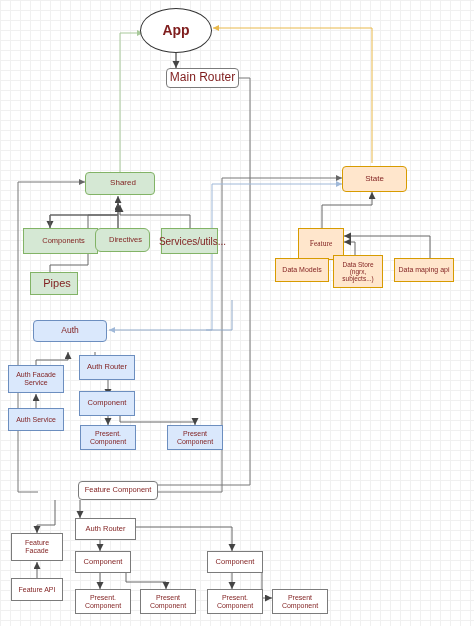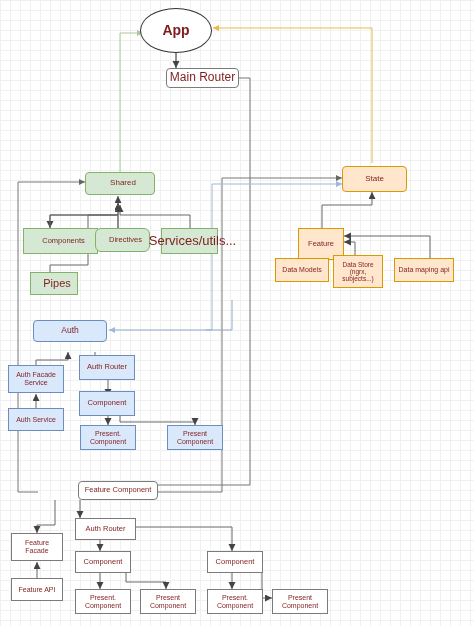--- a/index.html
+++ b/index.html
@@ -134,33 +134,33 @@
   </div>
 
   <div class="node n-green" style="left:23px;top:228px;width:75px;height:26px;font-size:7.5px;">
     <span class="lbl">Components</span>
   </div>
 
   <div class="node n-green" style="left:95px;top:228px;width:55px;height:24px;font-size:7.5px;border-radius:6px;">
     <span class="lbl">Directives</span>
   </div>
 
-  <div class="node n-green" style="left:161px;top:228px;width:57px;height:26px;font-size:13px;">
+  <div class="node n-green" style="left:161px;top:228px;width:57px;height:26px;font-size:10px;">
     <span class="lbl">Services/utils...</span>
   </div>
 
   <div class="node n-green" style="left:30px;top:272px;width:48px;height:23px;font-size:11px;">
     <span class="lbl">Pipes</span>
   </div>
 
   <div class="node n-orange rounded" style="left:342px;top:166px;width:65px;height:26px;font-size:8px;">
     <span class="lbl">State</span>
   </div>
 
-  <div class="node n-orange" style="left:298px;top:228px;width:46px;height:32px;font-size:7.5px;">
+  <div class="node n-orange" style="left:298px;top:228px;width:46px;height:32px;font-size:7.5px;font-family:Liberation Serif, serif;">
     <span class="lbl">Feature</span>
   </div>
 
   <div class="node n-orange" style="left:275px;top:258px;width:54px;height:24px;font-size:7px;">
     <span class="lbl">Data Models</span>
   </div>
 
   <div class="node n-orange" style="left:333px;top:255px;width:50px;height:33px;font-size:6.5px;">
     <span class="lbl">Data Store
 (ngrx,

